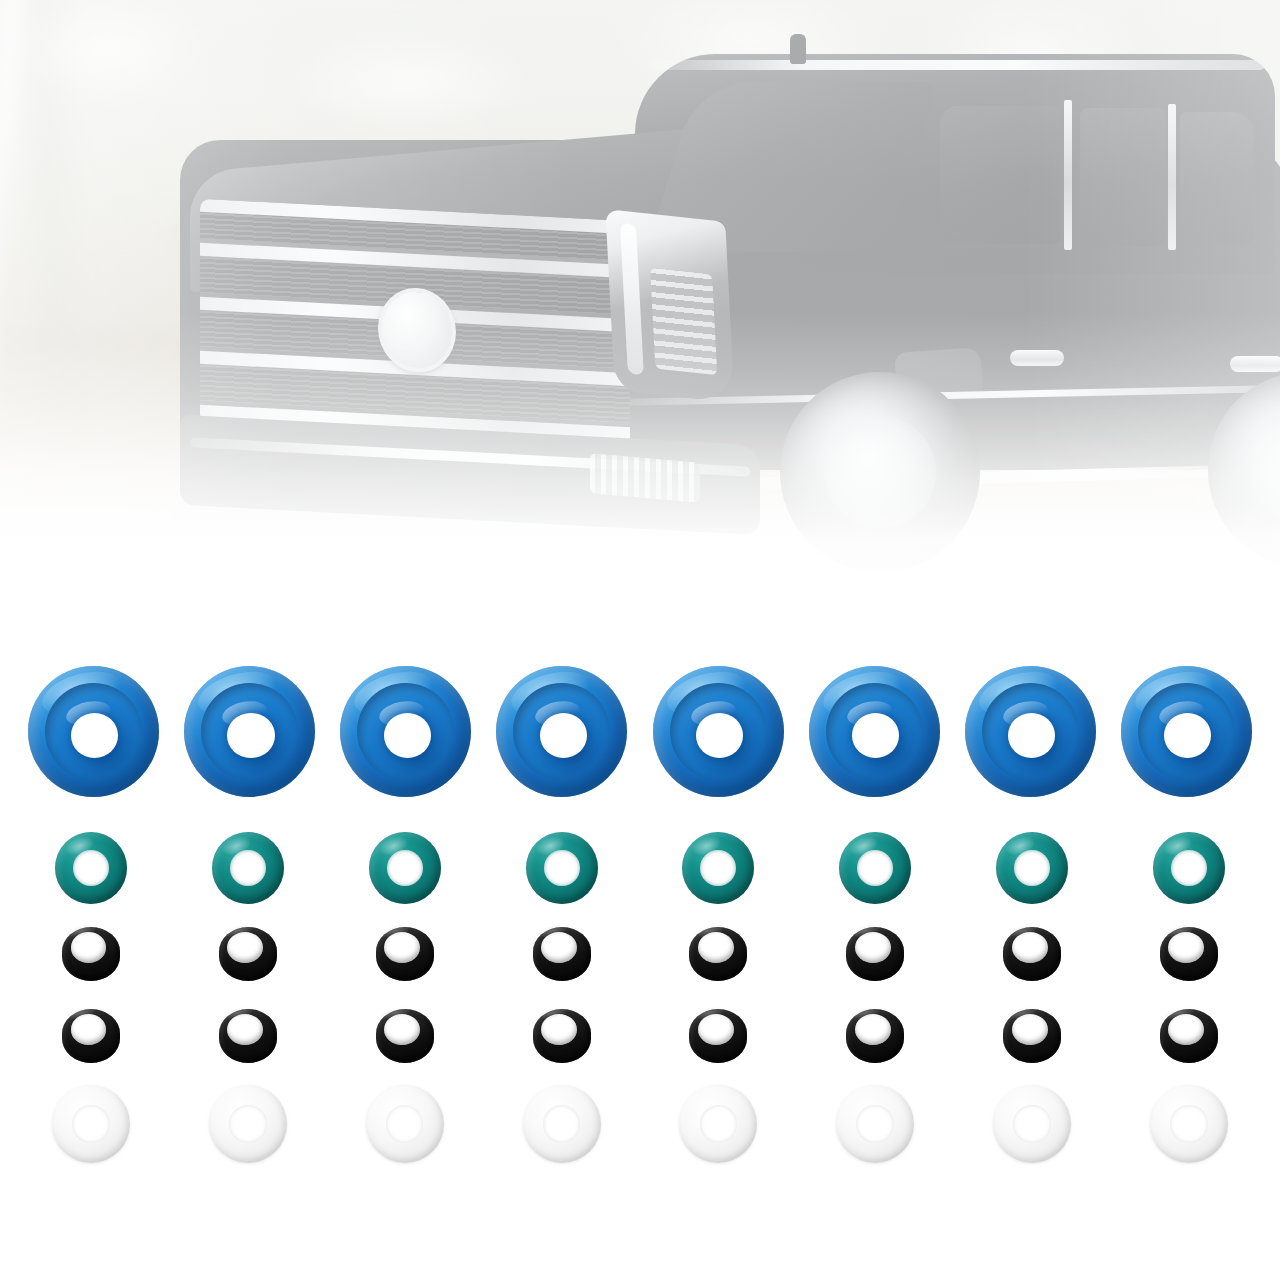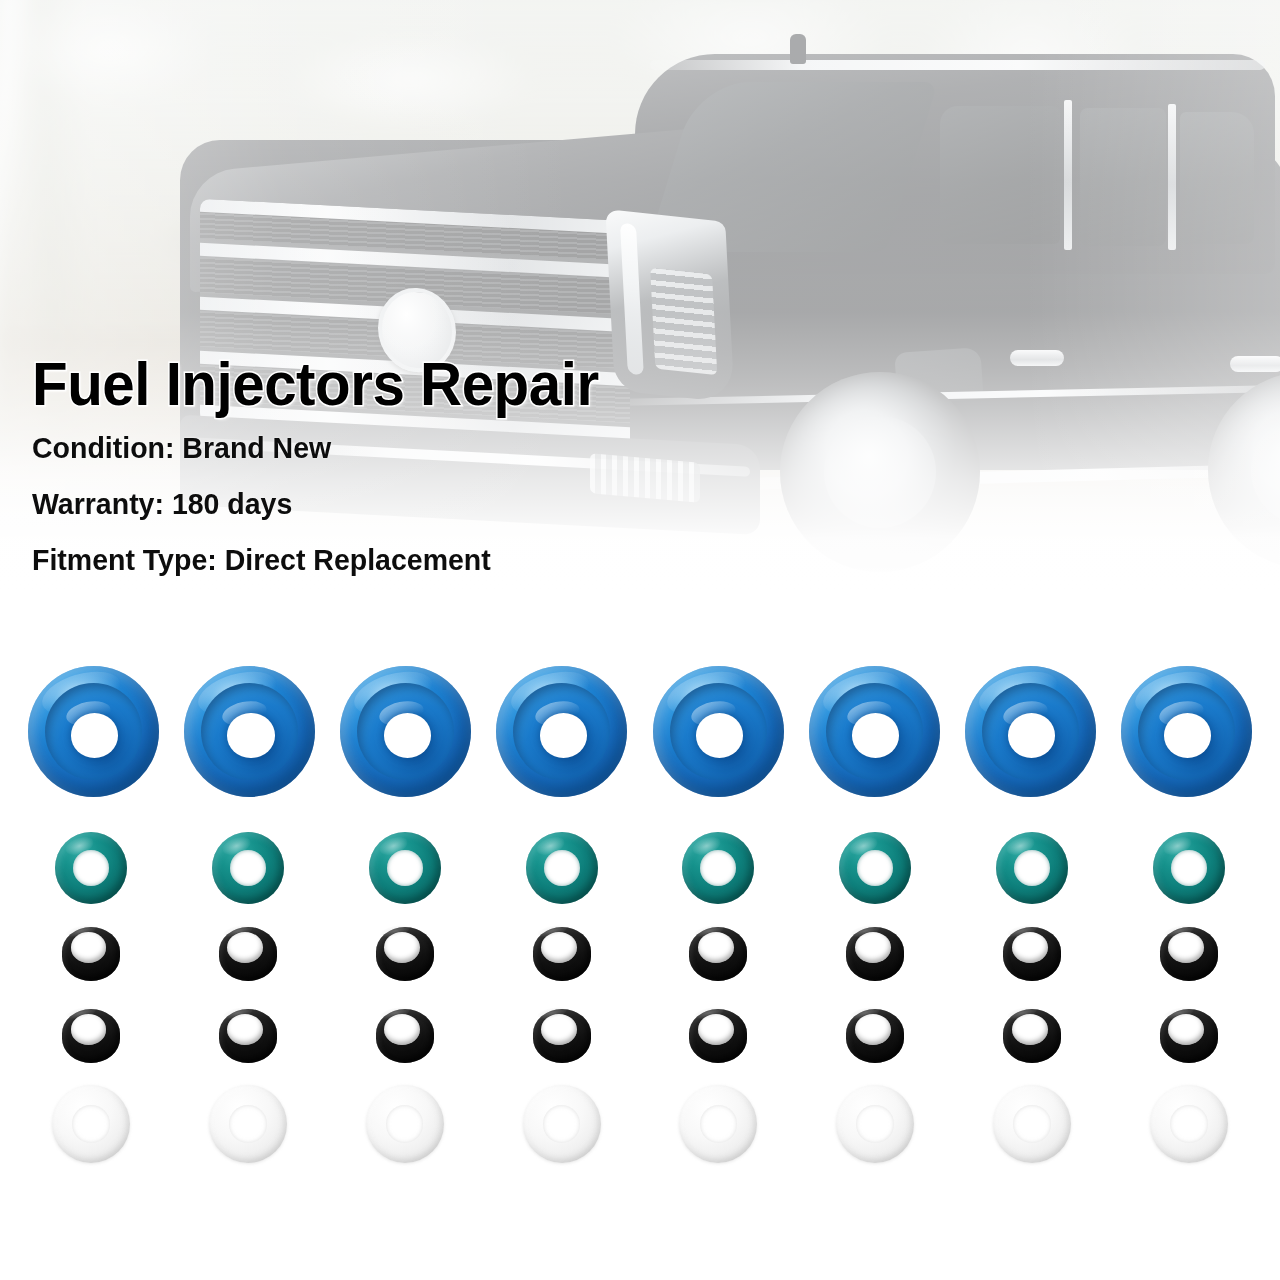--- a/index.html
+++ b/index.html
@@ -549,26 +549,20 @@
         <div class="foglight"></div>
 
         <div class="wheel front"></div>
         <div class="wheel rear"></div>
       </div>
     </div>
     <div class="hero-wash"></div>
     <div class="hero-wash-left"></div>
   </div>
 
-  <div class="text-block">
-    <h1 class="headline">Fuel Injectors Repair</h1>
-    <p class="spec">Condition: Brand New</p>
-    <p class="spec">Warranty: 180 days</p>
-    <p class="spec">Fitment Type: Direct Replacement</p>
-  </div>
 
   <div class="parts">
 
     <div class="parts-row row-blue">
       <div class="seal-blue">
           <div class="rim-hi"></div>
           <div class="bowl">
             <div class="bowl-hi"></div>
           </div>
           <div class="hole"></div>

